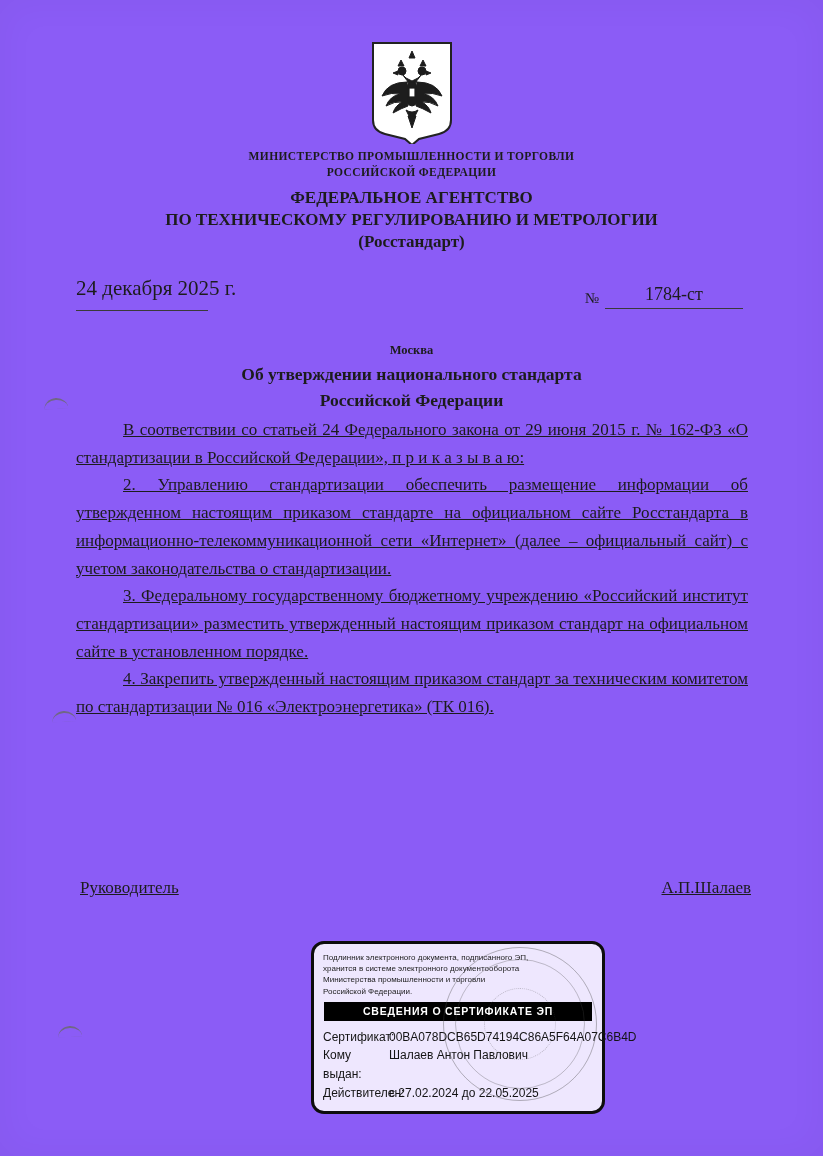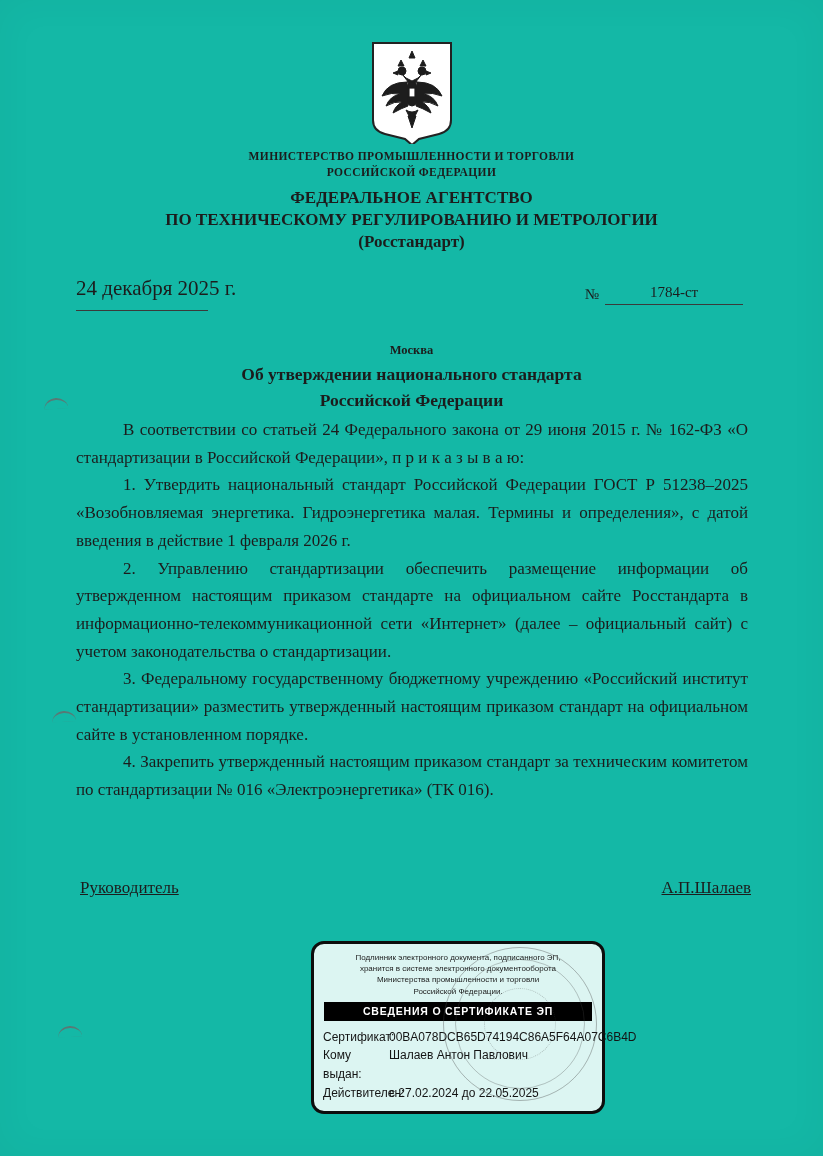--- a/index.html
+++ b/index.html
@@ -1,53 +1,53 @@
 <!DOCTYPE html>
 <html><head>
 <meta charset="utf-8">
 <style>
   html,body{margin:0;padding:0;background:#e9e9e9;}
   .page{
     position:relative;width:823px;height:1156px;margin:0 auto;
-    background:#14b8a6;color:#1c1c1c;overflow:hidden;
+    background:#8b5cf6;color:#1c1c1c;overflow:hidden;
     font-family:"Liberation Serif", serif;
     box-shadow:inset 0 0 40px rgba(0,0,0,0.04);
   }
   .centered{left:0;right:0;text-align:center;position:absolute;}
   
   .emblem{position:absolute;top:38px;left:50%;transform:translateX(-50%);}
   
   .ministry{top:149px;font-weight:bold;font-size:11.5px;letter-spacing:.4px;line-height:1.35;}
   .agency{top:187px;font-weight:bold;font-size:17px;line-height:1.3;}
   .doc-type{top:251px;font-weight:bold;font-size:21px;letter-spacing:11px;text-indent:11px;}
   
   .date-block{position:absolute;top:276px;left:76px;font-size:21px;}
   .date-line{width:132px;border-bottom:1.5px solid #3a3a3a;margin-top:9px;}
   .num-block{position:absolute;top:284px;right:80px;display:flex;align-items:flex-end;}
   .num-sign{font-size:15px;padding-right:6px;padding-bottom:2px;}
-  .num-line{border-bottom:1.5px solid #3a3a3a;min-width:118px;text-align:center;font-size:15px;padding:0 10px 3px;}
+  .num-line{border-bottom:1.5px solid #3a3a3a;min-width:118px;text-align:center;font-size:18px;padding:0 10px 3px;}
   .city{top:343px;font-weight:bold;font-size:12.5px;}
   .title{top:361px;font-weight:bold;font-size:17.5px;line-height:1.5;}
   
   .body-text{position:absolute;top:416px;left:76px;width:672px;font-size:17px;line-height:1.63;text-align:justify;}
-  .body-text p{margin:0;text-indent:47px;}
+  .body-text p{margin:0;text-indent:47px;text-decoration:underline;}
   
   .sig-row{position:absolute;top:878px;left:80px;right:72px;display:flex;justify-content:space-between;font-size:17px;text-decoration:underline;}
   
   .pen-mark{position:absolute;width:24px;height:9px;border-top:2.5px solid #6a6a6a;border-radius:50% 50% 0 0/100% 100% 0 0;opacity:.8;}
   .pen-mark.m1{top:398px;left:44px;transform:rotate(-4deg);}
   .pen-mark.m2{top:711px;left:52px;transform:rotate(-3deg);}
   .pen-mark.m3{top:1026px;left:58px;transform:rotate(-2deg);}
   
   .stamp{
     position:absolute;top:941px;left:311px;width:294px;box-sizing:border-box;
     border:3.5px solid #0d0d0d;border-radius:13px;background:rgba(255,255,255,.85);
     padding:8px 9px 9px;font-family:"Liberation Sans", sans-serif;
   }
-  .stamp-head{font-size:8px;line-height:1.4;text-align:center;color:#1b1b1b;}
+  .stamp-head{font-size:8px;line-height:1.4;text-align:left;color:#1b1b1b;}
   .stamp-band{margin:5px 1px 0;background:#000;color:#fff;font-size:10.5px;font-weight:bold;
     text-align:center;letter-spacing:.8px;padding:3px 12px 4px;}
   .stamp-rows{margin-top:7px;font-size:12px;line-height:1.55;color:#141414;}
   .stamp-row{display:flex;}
   .stamp-label{width:66px;flex:0 0 66px;}
   
   .seal{position:absolute;top:947px;left:443px;width:152px;height:152px;border-radius:50%;
     border:1.5px solid rgba(70,70,70,.38);pointer-events:none;}
   .seal::after{content:"";position:absolute;inset:11px;border-radius:50%;border:1px solid rgba(70,70,70,.3);}
   .seal::before{content:"";position:absolute;inset:40px;border-radius:50%;border:1px dotted rgba(70,70,70,.3);}
@@ -111,21 +111,20 @@
 
   <div class="centered title">
     <div>Об утверждении национального стандарта</div>
     <div>Российской Федерации</div>
   </div>
 
   <div class="centered city">Москва</div>
 
   <div class="body-text">
     <p>В соответствии со статьей 24 Федерального закона от 29 июня 2015 г. № 162-ФЗ «О стандартизации в Российской Федерации», п р и к а з ы в а ю:</p>
-    <p>1. Утвердить национальный стандарт Российской Федерации ГОСТ Р 51238–2025 «Возобновляемая энергетика. Гидроэнергетика малая. Термины и определения», с датой введения в действие 1 февраля 2026 г.</p>
     <p>2. Управлению стандартизации обеспечить размещение информации об утвержденном настоящим приказом стандарте на официальном сайте Росстандарта в информационно-телекоммуникационной сети «Интернет» (далее – официальный сайт) с учетом законодательства о стандартизации.</p>
     <p>3. Федеральному государственному бюджетному учреждению «Российский институт стандартизации» разместить утвержденный настоящим приказом стандарт на официальном сайте в установленном порядке.</p>
     <p>4. Закрепить утвержденный настоящим приказом стандарт за техническим комитетом по стандартизации № 016 «Электроэнергетика» (ТК 016).</p>
   </div>
 
   <div class="sig-row">
     <span>Руководитель</span>
     <span>А.П.Шалаев</span>
   </div>
 

